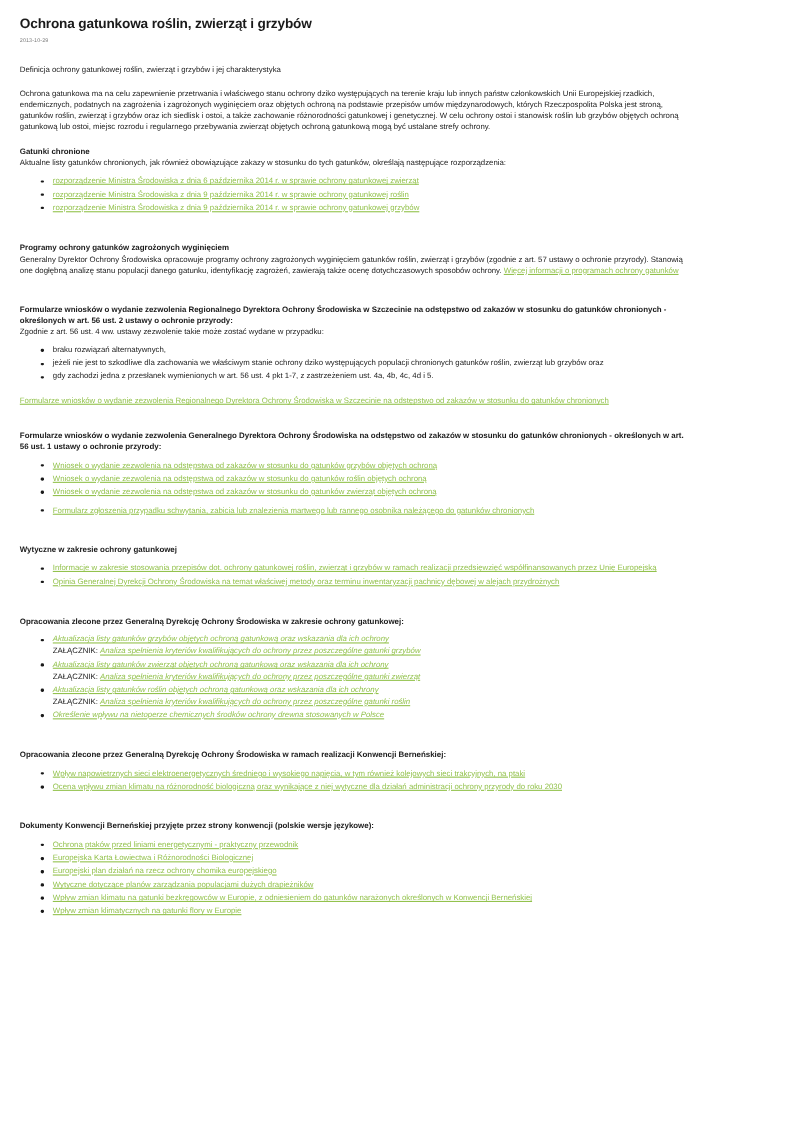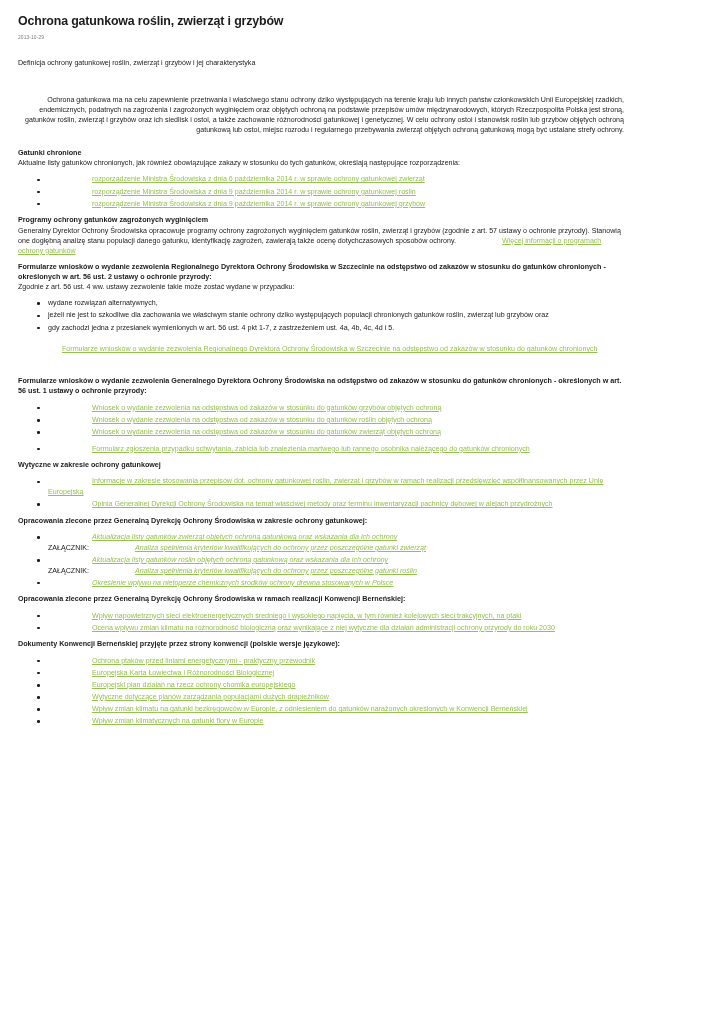--- a/index.html
+++ b/index.html
@@ -33,23 +33,23 @@
     font-size: 4.9px;
     color: #7a7a7a;
     margin: 6px 0 0 0;
     letter-spacing: 0.1px;
   }
   .lede {
     margin: 16px 0 0 0;
     font-size: 7.1px;
   }
   p.body {
-    margin: 27px 0 0 0;
+    margin: 12px 0 0 0;
     font-size: 7.1px;
-    text-align: right;
+    text-align: left;
   }
   .sec-head {
     font-weight: bold;
     font-size: 7.2px;
     margin: 13px 0 0 0;
   }
   .sec-sub {
     margin: 0;
     font-size: 7.1px;
   }
@@ -73,37 +73,36 @@
     height: 2.6px;
     border-radius: 50%;
     background: #1a1a1a;
   }
   ul.plain > li::before {
     background: #1a1a1a;
   }
   a.lnk {
     color: #93c24d;
     text-underline-offset: 1px;
-    margin-left: 44px;
   }
   a.lnk.ital { font-style: italic; }
   .standalone-link {
     margin: 11px 0 0 0;
     font-size: 7.1px;
   }
   .attach {
     display: block;
     margin: 0 0 0 0;
     font-size: 7.1px;
     color: #1a1a1a;
     line-height: 1.5;
   }
   .attach-label { color: #1a1a1a; }
   .suffix { color: #1a1a1a; }
-  .blk { margin-top: 6px; }
+  .blk { margin-top: 26px; }
   .gap-lg { margin-top: 22px; }
 </style>
 </head>
 <body>
 
 <div class="page">
 
   <h1 class="title">Ochrona gatunkowa roślin, zwierząt i grzybów</h1>
   <div class="date">2013-10-29</div>
 
@@ -118,21 +117,21 @@
     <li><a class="lnk" href="#">rozporządzenie Ministra Środowiska z dnia 9 października 2014 r. w sprawie ochrony gatunkowej roślin</a></li>
     <li><a class="lnk" href="#">rozporządzenie Ministra Środowiska z dnia 9 października 2014 r. w sprawie ochrony gatunkowej grzybów</a></li>
   </ul>
 
   <div class="sec-head blk">Programy ochrony gatunków zagrożonych wyginięciem</div>
   <div class="sec-sub"><span>Generalny Dyrektor Ochrony Środowiska opracowuje programy ochrony zagrożonych wyginięciem gatunków roślin, zwierząt i grzybów (zgodnie z art. 57 ustawy o ochronie przyrody). Stanowią one dogłębną analizę stanu populacji danego gatunku, identyfikację zagrożeń, zawierają także ocenę dotychczasowych sposobów ochrony. </span><a class="lnk" href="#">Więcej informacji o programach ochrony gatunków</a></div>
 
   <div class="sec-head blk">Formularze wniosków o wydanie zezwolenia Regionalnego Dyrektora Ochrony Środowiska w Szczecinie na odstępstwo od zakazów w stosunku do gatunków chronionych - określonych w art. 56 ust. 2 ustawy o ochronie przyrody:</div>
   <div class="sec-sub">Zgodnie z art. 56 ust. 4 ww. ustawy zezwolenie takie może zostać wydane w przypadku:</div>
   <ul class="links plain">
-    <li>wydane rozwiązań alternatywnych,</li>
+    <li>braku rozwiązań alternatywnych,</li>
     <li>jeżeli nie jest to szkodliwe dla zachowania we właściwym stanie ochrony dziko występujących populacji chronionych gatunków roślin, zwierząt lub grzybów oraz</li>
     <li>gdy zachodzi jedna z przesłanek wymienionych w art. 56 ust. 4 pkt 1-7, z zastrzeżeniem ust. 4a, 4b, 4c, 4d i 5.</li>
   </ul>
   <div class="standalone-link"><a class="lnk" href="#">Formularze wniosków o wydanie zezwolenia Regionalnego Dyrektora Ochrony Środowiska w Szczecinie na odstępstwo od zakazów w stosunku do gatunków chronionych</a></div>
 
   <div class="sec-head gap-lg">Formularze wniosków o wydanie zezwolenia Generalnego Dyrektora Ochrony Środowiska na odstępstwo od zakazów w stosunku do gatunków chronionych - określonych w art. 56 ust. 1 ustawy o ochronie przyrody:</div>
   <ul class="links">
     <li><a class="lnk" href="#">Wniosek o wydanie zezwolenia na odstępstwa od zakazów w stosunku do gatunków grzybów objętych ochroną</a></li>
     <li><a class="lnk" href="#">Wniosek o wydanie zezwolenia na odstępstwa od zakazów w stosunku do gatunków roślin objętych ochroną</a></li>
     <li><a class="lnk" href="#">Wniosek o wydanie zezwolenia na odstępstwa od zakazów w stosunku do gatunków zwierząt objętych ochroną</a></li>
@@ -143,20 +142,24 @@
   </ul>
 
   <div class="sec-head blk">Wytyczne w zakresie ochrony gatunkowej</div>
   <ul class="links">
     <li><a class="lnk" href="#">Informacje w zakresie stosowania przepisów dot. ochrony gatunkowej roślin, zwierząt i grzybów w ramach realizacji przedsięwzięć współfinansowanych przez Unię Europejską</a><span class="suffix"></span></li>
     <li><a class="lnk" href="#">Opinia Generalnej Dyrekcji Ochrony Środowiska na temat właściwej metody oraz terminu inwentaryzacji pachnicy dębowej w alejach przydrożnych</a><span class="suffix"></span></li>
   </ul>
 
   <div class="sec-head blk">Opracowania zlecone przez Generalną Dyrekcję Ochrony Środowiska w zakresie ochrony gatunkowej:</div>
   <ul class="links">
+    <li>
+      <a class="lnk ital" href="#">Aktualizacja listy gatunków grzybów objętych ochroną gatunkową oraz wskazania dla ich ochrony</a>
+      <span class="attach"><span class="attach-label">ZAŁĄCZNIK: </span><a class="lnk ital" href="#">Analiza spełnienia kryteriów kwalifikujących do ochrony przez poszczególne gatunki grzybów</a></span>
+    </li>
     <li>
       <a class="lnk ital" href="#">Aktualizacja listy gatunków zwierząt objętych ochroną gatunkową oraz wskazania dla ich ochrony</a>
       <span class="attach"><span class="attach-label">ZAŁĄCZNIK: </span><a class="lnk ital" href="#">Analiza spełnienia kryteriów kwalifikujących do ochrony przez poszczególne gatunki zwierząt</a></span>
     </li>
     <li>
       <a class="lnk ital" href="#">Aktualizacja listy gatunków roślin objętych ochroną gatunkową oraz wskazania dla ich ochrony</a>
       <span class="attach"><span class="attach-label">ZAŁĄCZNIK: </span><a class="lnk ital" href="#">Analiza spełnienia kryteriów kwalifikujących do ochrony przez poszczególne gatunki roślin</a></span>
     </li>
     <li>
       <a class="lnk ital" href="#">Określenie wpływu na nietoperze chemicznych środków ochrony drewna stosowanych w Polsce</a>

